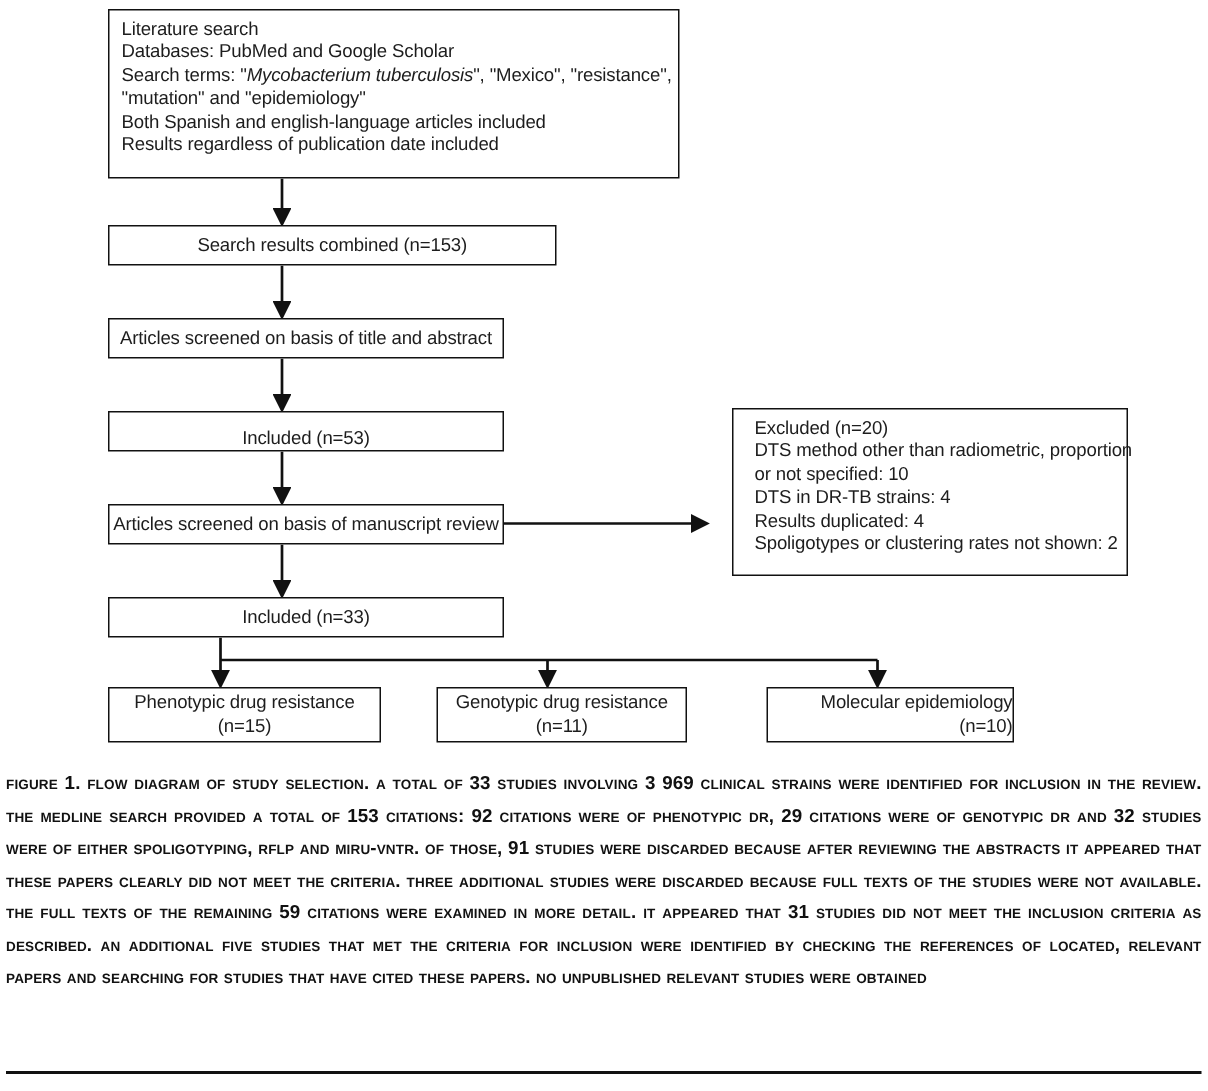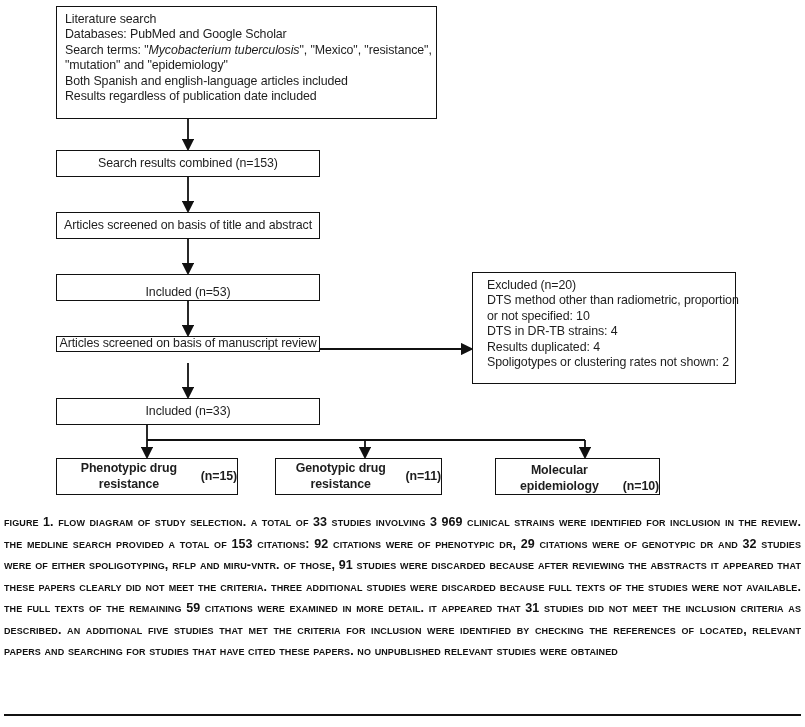--- a/index.html
+++ b/index.html
@@ -33,53 +33,54 @@
 
   .node {
     position: absolute;
     box-sizing: border-box;
     border: 1.6px solid #111111;
     background: #ffffff;
     font-size: 12.4px;
     line-height: 15.4px;
     color: #1d1d1d;
     letter-spacing: -0.1px;
+    margin-left: 16px;
   }
 
   .node.center {
     display: flex;
     align-items: center;
     justify-content: center;
     text-align: center;
   }
 
   .node.left {
     padding: 5px 8px 4px 8px;
     text-align: left;
   }
 
   .node .line { display: block; white-space: nowrap; }
   .node .it { font-style: italic; }
 
   
   #node-literature   { left: 56px;  top: 6px;   width: 381px; height: 113px; }
-  #node-search       { left: 56px;  top: 150px; width: 264px; height: 27px; text-align: center; }
+  #node-search       { left: 56px;  top: 150px; width: 299px; height: 27px; text-align: center; }
   #node-title-abs    { left: 56px;  top: 212px; width: 264px; height: 27px; }
   #node-incl53       { left: 56px;  top: 274px; width: 264px; height: 27px; align-items: flex-end; }
-  #node-manuscript   { left: 56px;  top: 336px; width: 264px; height: 16px; }
+  #node-manuscript   { left: 56px;  top: 336px; width: 264px; height: 27px; }
   #node-incl33       { left: 56px;  top: 398px; width: 264px; height: 27px; justify-content: center; }
   #node-excluded     { left: 472px; top: 272px; width: 264px; height: 112px; padding-left: 14px; }
 
   #node-phenotypic   { left: 56px;  top: 458px; width: 182px; height: 37px; }
   #node-genotypic    { left: 275px; top: 458px; width: 167px; height: 37px; }
   #node-molecular    { left: 495px; top: 458px; width: 165px; height: 37px; align-items: flex-end; }
 
   .node.two-line {
+    flex-direction: column;
     justify-content: center;
-    font-weight: bold;
   }
 
   
   #connectors {
     position: absolute;
     left: 0;
     top: 0;
     width: 805px;
     height: 505px;
     pointer-events: none;

